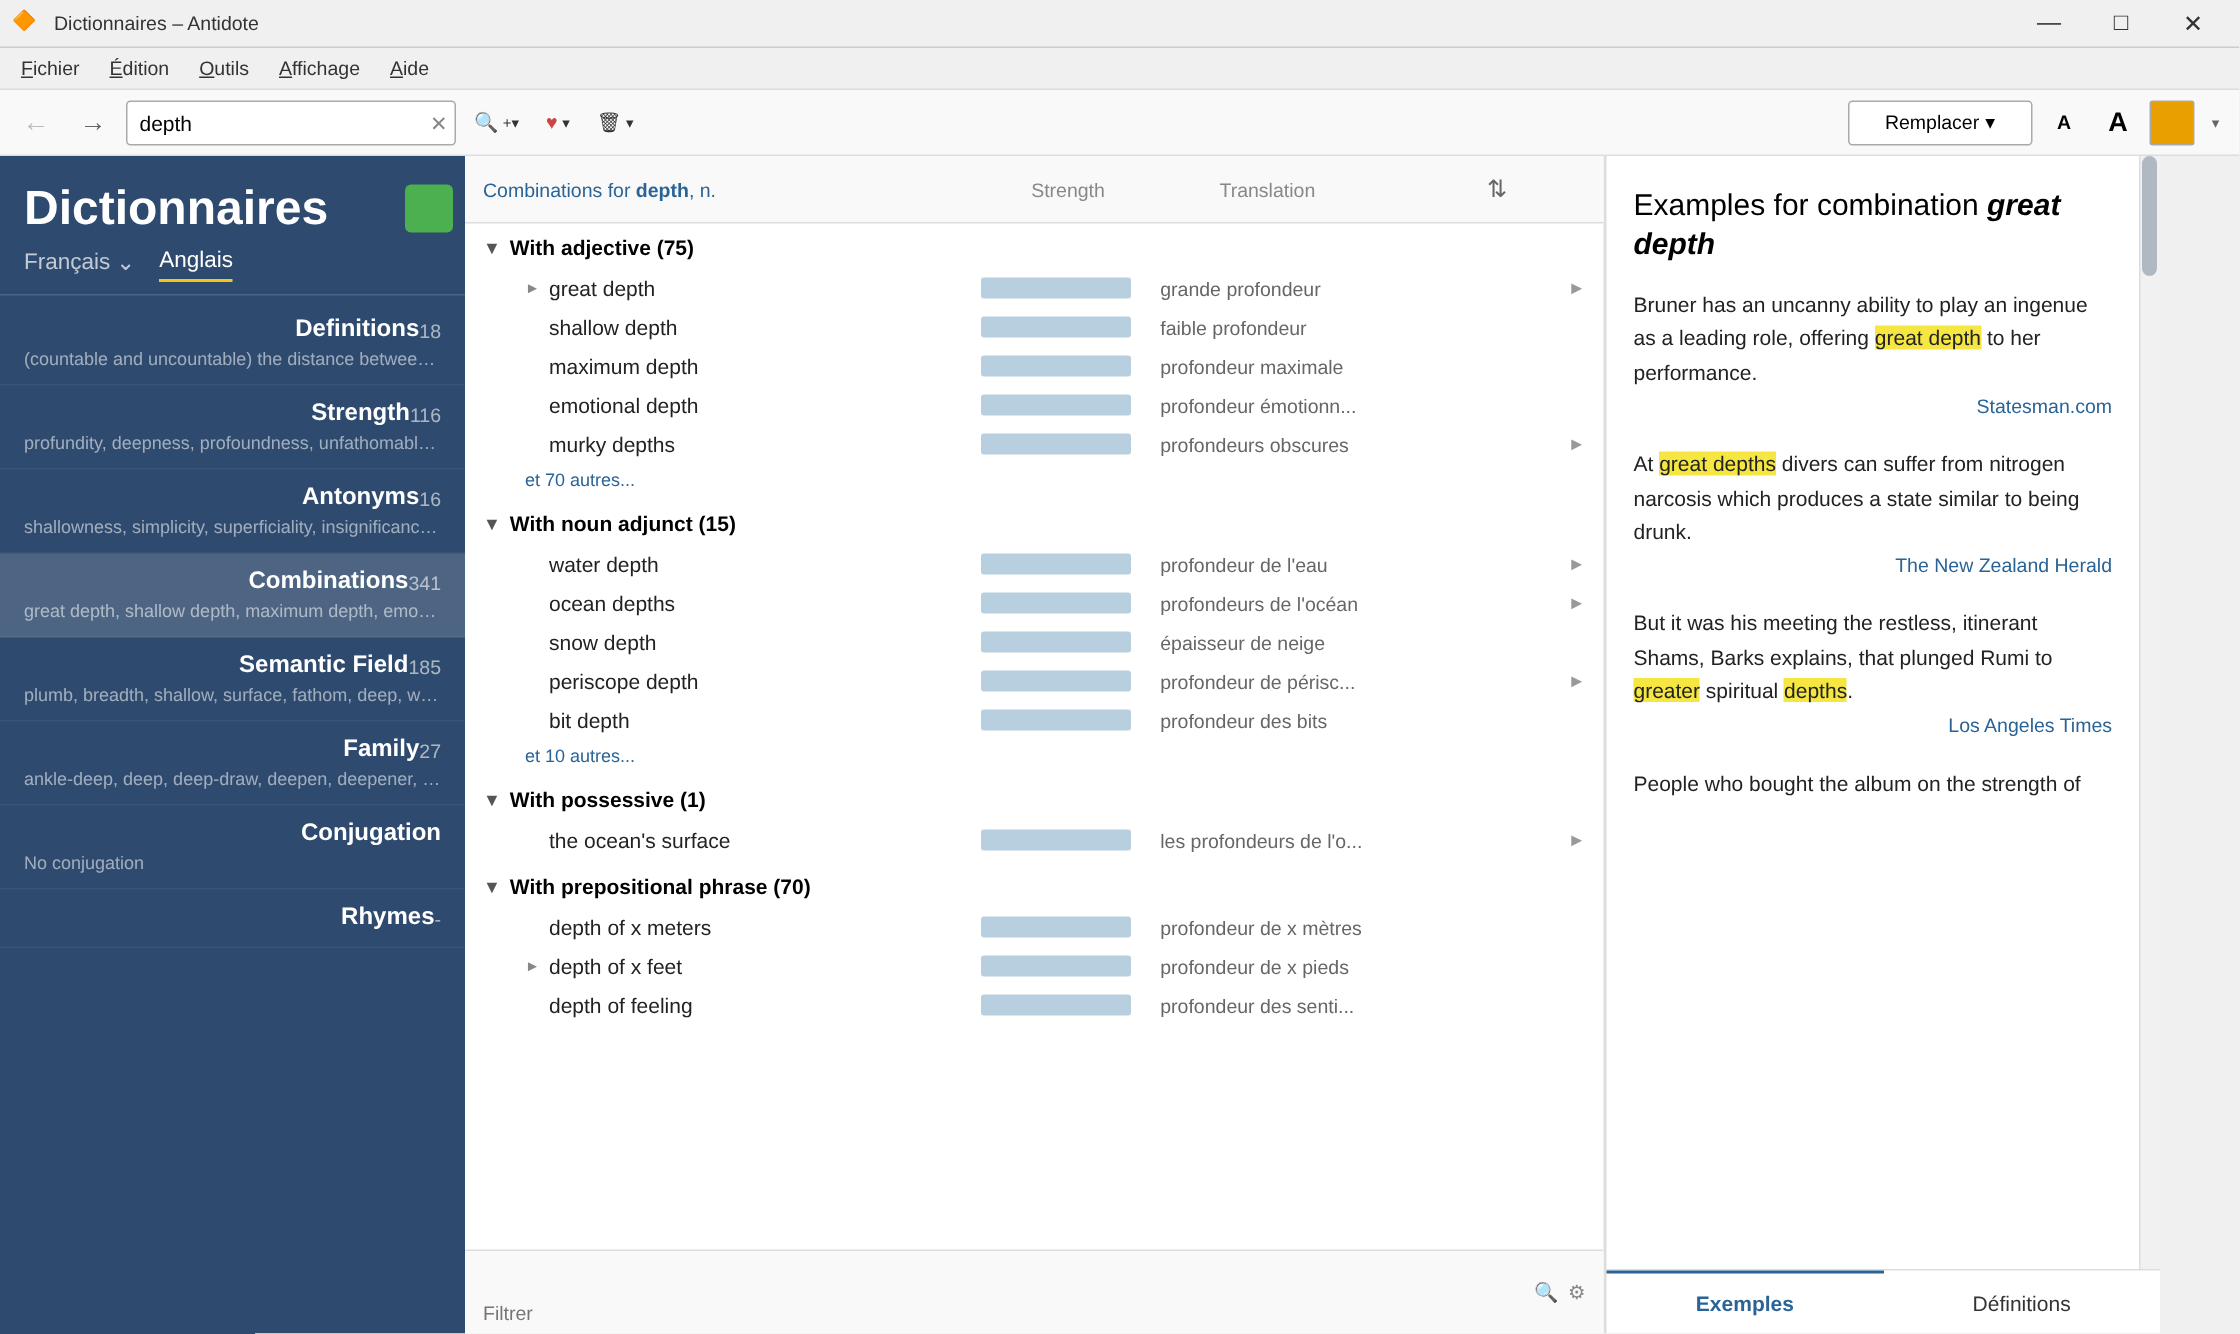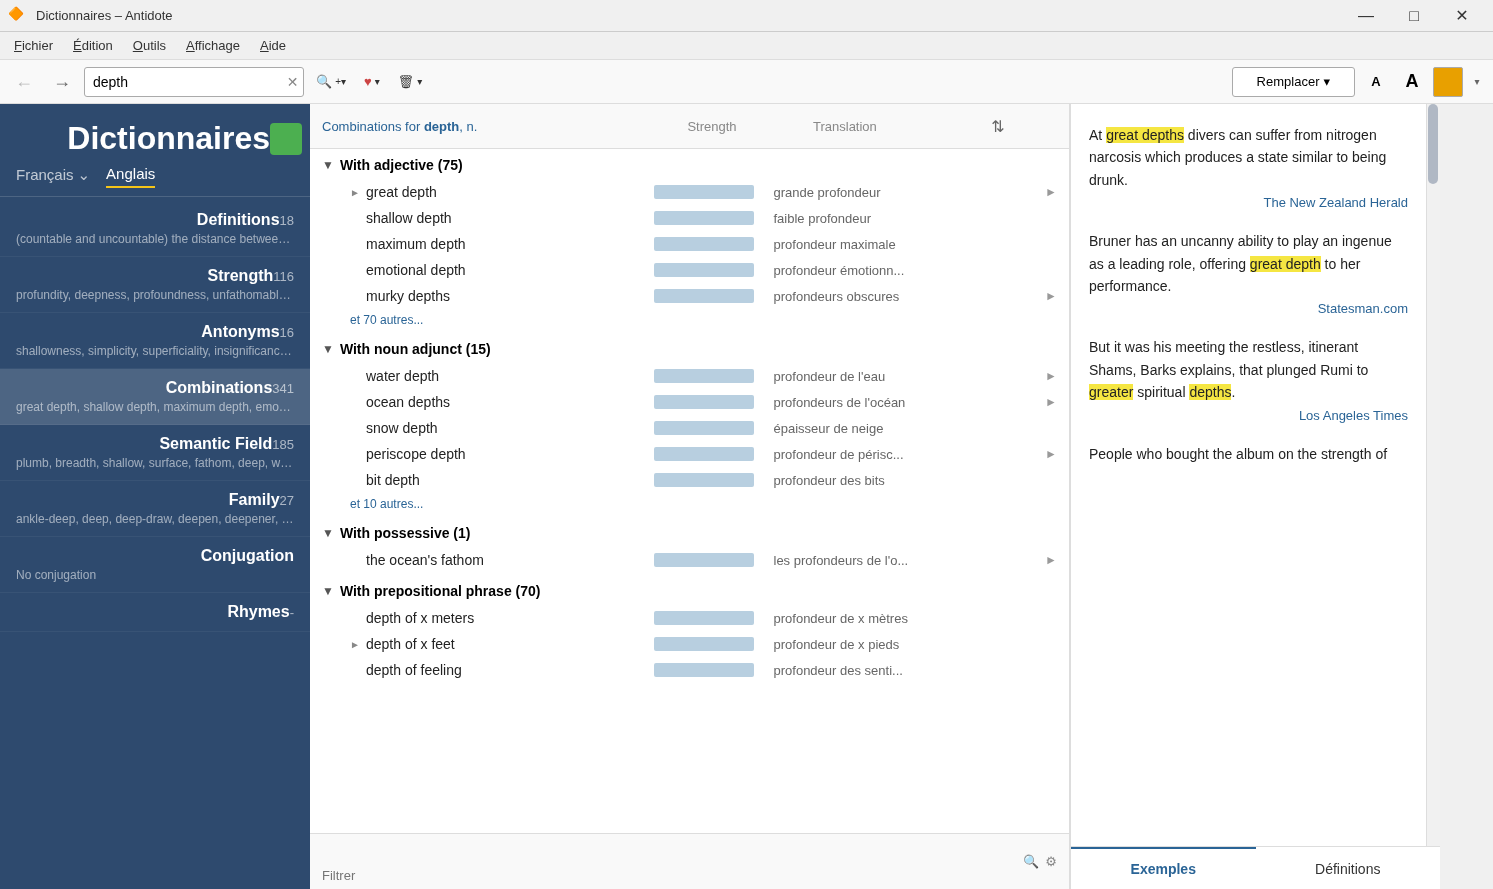--- a/index.html
+++ b/index.html
@@ -117,21 +117,21 @@
       width: 310px;
       background: #2e4a6e;
       color: white;
       display: flex;
       flex-direction: column;
       overflow: hidden;
       flex-shrink: 0;
     }
     .sidebar-header {
       padding: 16px 8px 8px 16px;
-      display: flex; align-items: center; justify-content: flex-end;
+      display: flex; align-items: center; justify-content: space-between;
     }
     .sidebar-title {
       font-size: 32px; font-weight: bold; color: white;
     }
     .sidebar-logo {
       width: 32px; height: 32px;
       background: #4CAF50;
       border-radius: 4px;
     }
     .lang-tabs {
@@ -545,21 +545,21 @@
           <div class="et-autres">et 10 autres...</div>
         </div>
 
         <div class="comb-section">
           <div class="comb-section-header">
             <span class="comb-section-arrow">▼</span>
             <span>With possessive (1)</span>
           </div>
           <div class="comb-row">
             <span class="comb-row-arrow"></span>
-            <span class="comb-row-text">the ocean's fathom</span>
+            <span class="comb-row-text">the ocean's surface</span>
             <div class="comb-row-strength">
                 <div class="strength-bar"></div>
               </div>
             <span class="comb-row-translation">les profondeurs de l'o...</span>
             <span class="comb-row-expand">►</span>
           </div>
         </div>
 
         <div class="comb-section">
           <div class="comb-section-header">
@@ -604,37 +604,40 @@
           <span>⚙</span>
         </div>
       </div>
     </div>
 
     <div class="right-panel">
 
       <div style="display:flex; flex:1; overflow:hidden;">
         <div class="right-panel-content">
 
+          <div class="example-title">
+            Examples for combination <span class="combo-word">great depth</span>
+          </div>
+
+          <div class="example-block">
+            <div class="example-text">
+              Bruner has an uncanny ability to play an ingenue as a leading role, offering <span class="highlight-yellow">great depth</span> to her performance.
+            </div>
+            <div class="example-source">Statesman.com</div>
+          </div>
 
           <div class="example-block">
             <div class="example-text">
               At <span class="highlight-yellow">great depths</span> divers can suffer from nitrogen narcosis which produces a state similar to being drunk.
             </div>
             <div class="example-source">The New Zealand Herald</div>
           </div>
 
           <div class="example-block">
             <div class="example-text">
-              Bruner has an uncanny ability to play an ingenue as a leading role, offering <span class="highlight-yellow">great depth</span> to her performance.
-            </div>
-            <div class="example-source">Statesman.com</div>
-          </div>
-
-          <div class="example-block">
-            <div class="example-text">
               But it was his meeting the restless, itinerant Shams, Barks explains, that plunged Rumi to <span class="highlight-yellow">greater</span> spiritual <span class="highlight-yellow">depths</span>.
             </div>
             <div class="example-source">Los Angeles Times</div>
           </div>
 
           <div class="example-block">
             <div class="example-text">
               People who bought the album on the strength of
             </div>
           </div>

